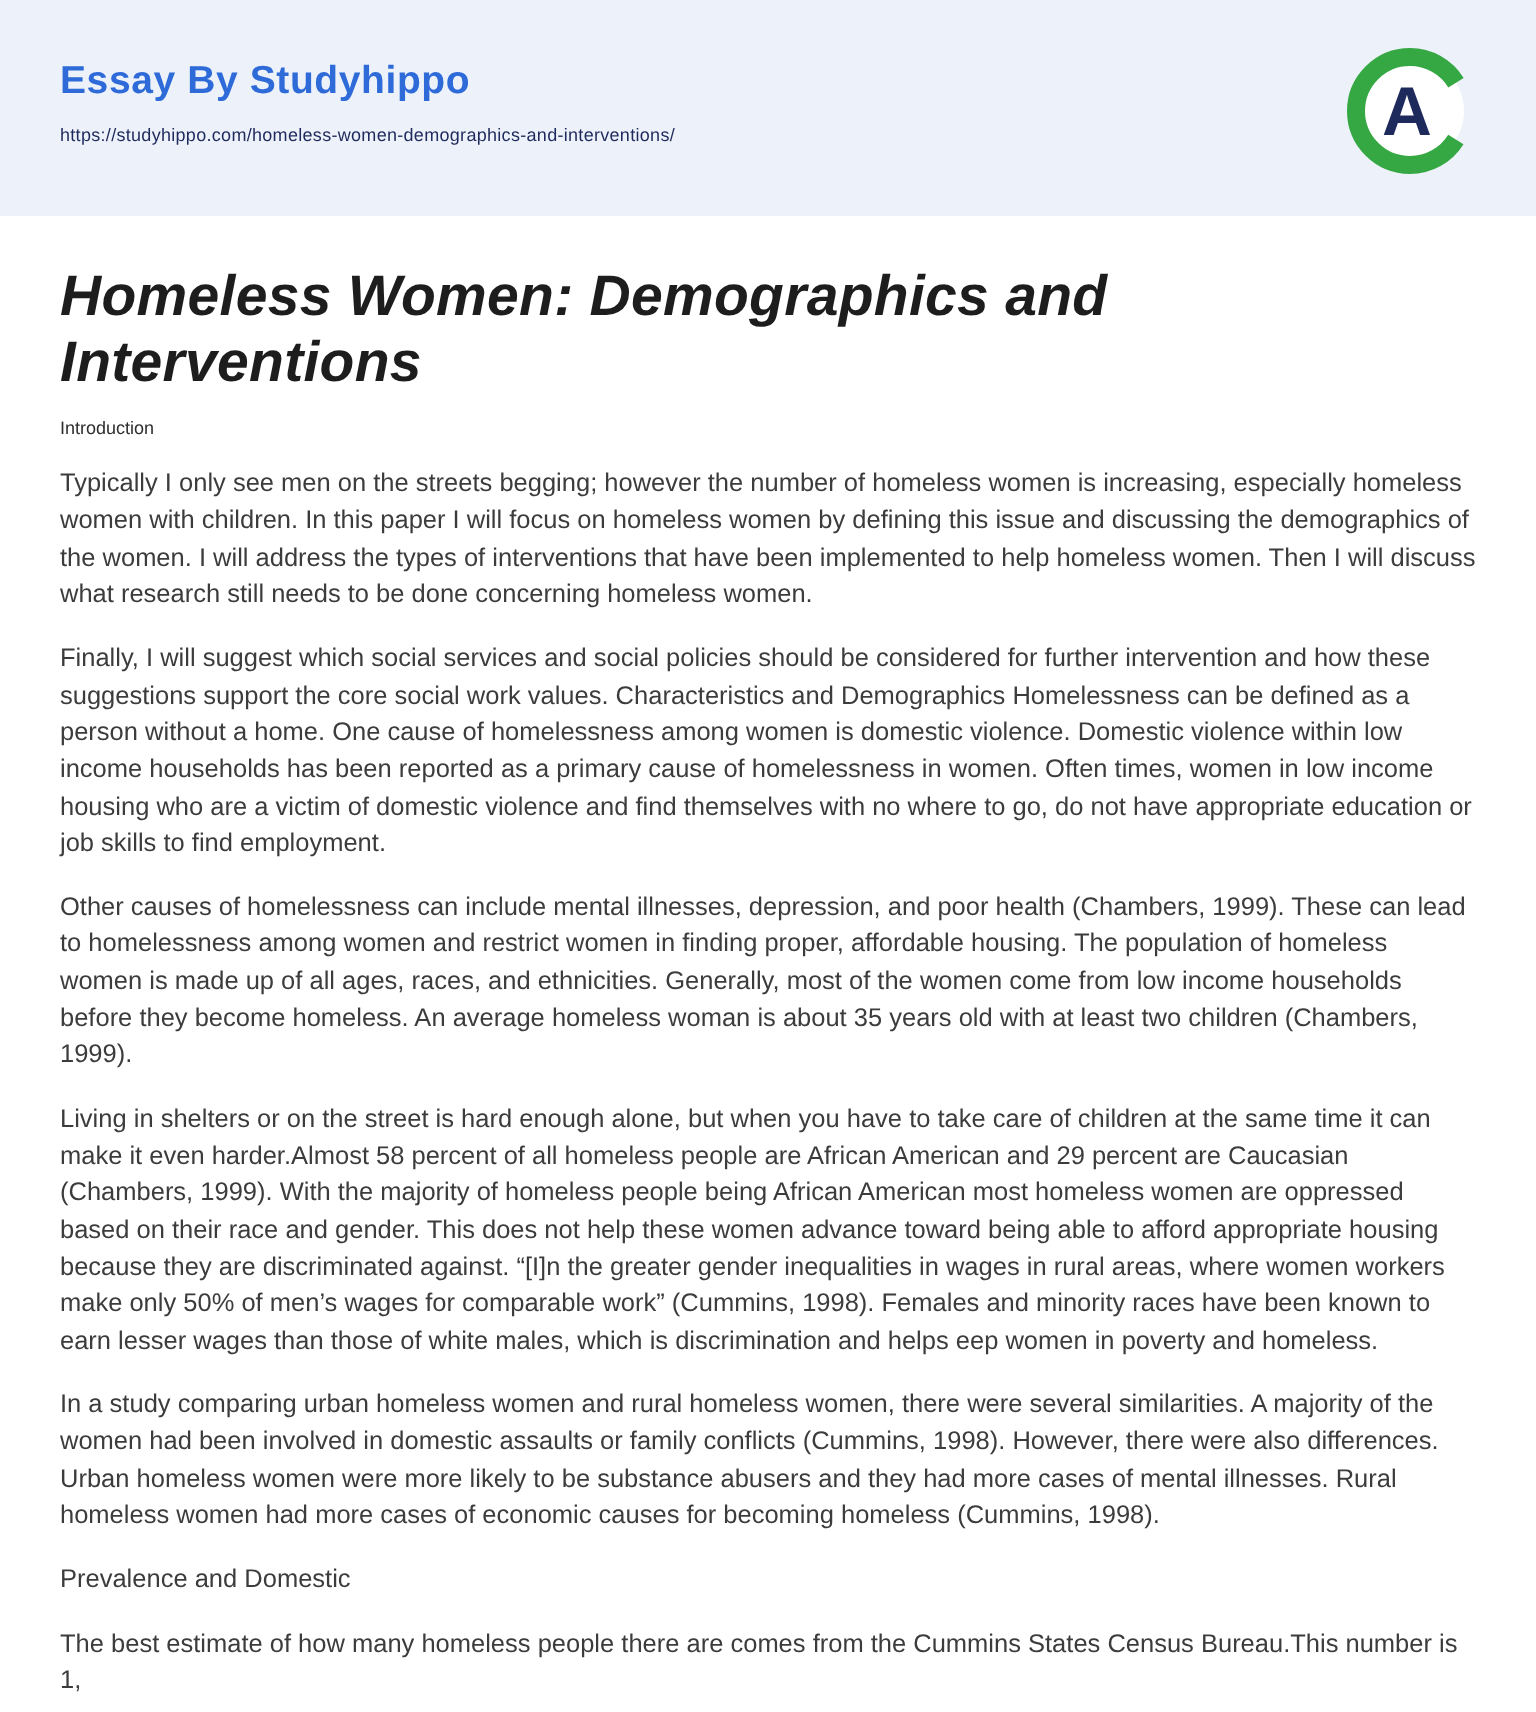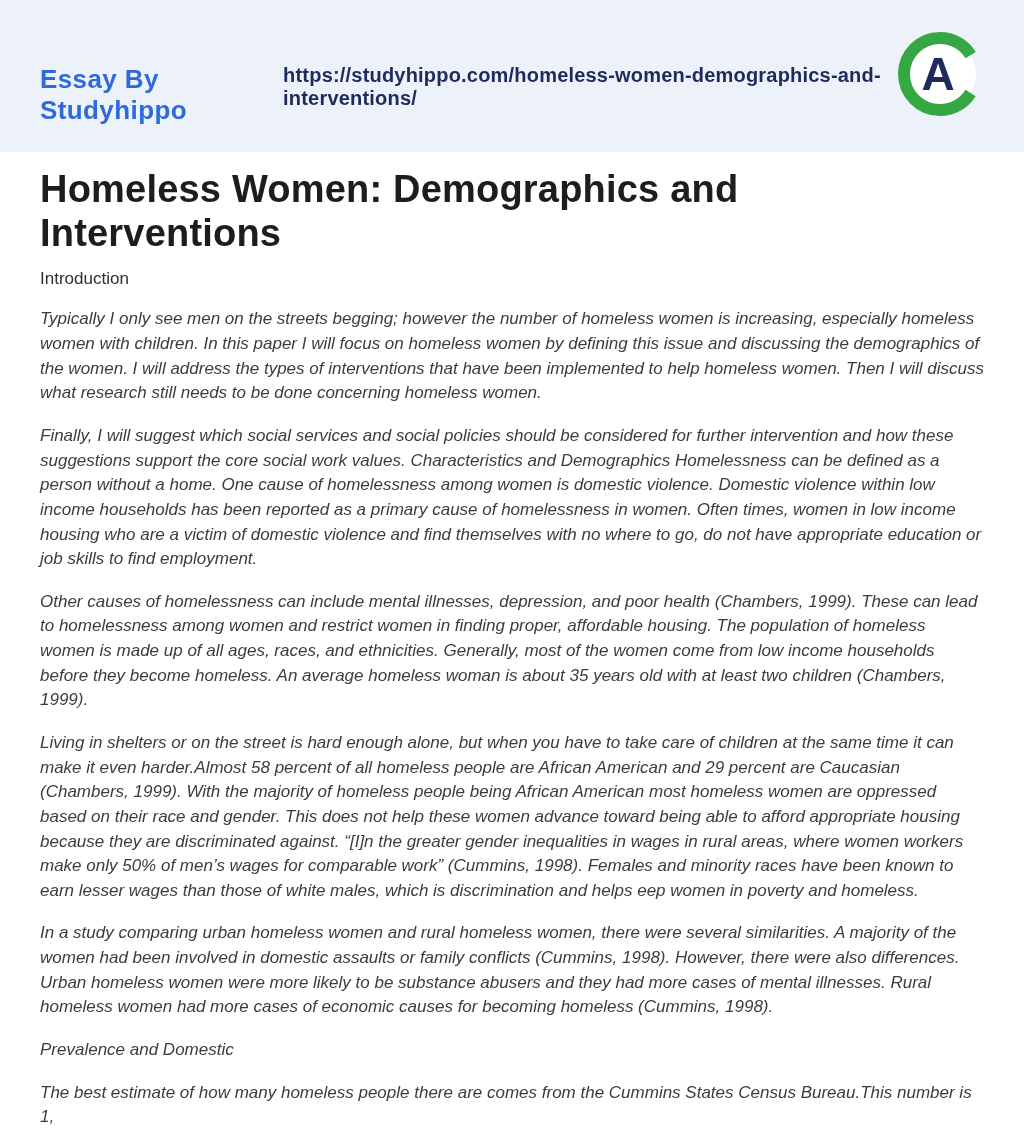--- a/index.html
+++ b/index.html
@@ -22,67 +22,67 @@
   }
   .header{
     background:var(--header-bg);
     padding:30px 40px 26px 40px;
     display:flex;
     align-items:flex-start;
     justify-content:space-between;
   }
   .header-left{
     display:flex;
+    flex-direction:column;
     gap:14px;
     padding-top:8px;
-    margin-top:26px;
   }
   .site-title{
     color:var(--brand-blue);
     font-size:26px;
     font-weight:bold;
     letter-spacing:0.4px;
   }
   .page-url{
     color:var(--url-navy);
-    font-size:20px;
-    font-weight:700;
+    font-size:12px;
+    font-weight:400;
     letter-spacing:0.2px;
     text-decoration:none;
     cursor:pointer;
   }
   .logo{
     width:88px;
     height:88px;
     flex:0 0 auto;
     cursor:pointer;
   }
   .content{
     padding:16px 40px 0 40px;
   }
   .article-title{
     color:var(--title-dark);
     font-size:38px;
     line-height:1.15;
     font-weight:800;
     max-width:820px;
-    margin:0 0 14px 0;
+    margin:17px 0 14px 0;
     letter-spacing:0.2px;
+    font-style:italic;
   }
   .intro-label{
-    font-size:17px;
+    font-size:12px;
     margin:0 0 18px 0;
     color:#2e2e2e;
   }
   .content p.body-par{
     font-size:17px;
     line-height:1.45;
     margin:0 0 18px 0;
     color:var(--body-text);
-    font-style:italic;
   }
 </style>
 </head>
 <body>
 
 <div class="header">
   <div class="header-left">
     <div class="site-title">Essay By Studyhippo</div>
     <a class="page-url">https://studyhippo.com/homeless-women-demographics-and-interventions/</a>
   </div>

